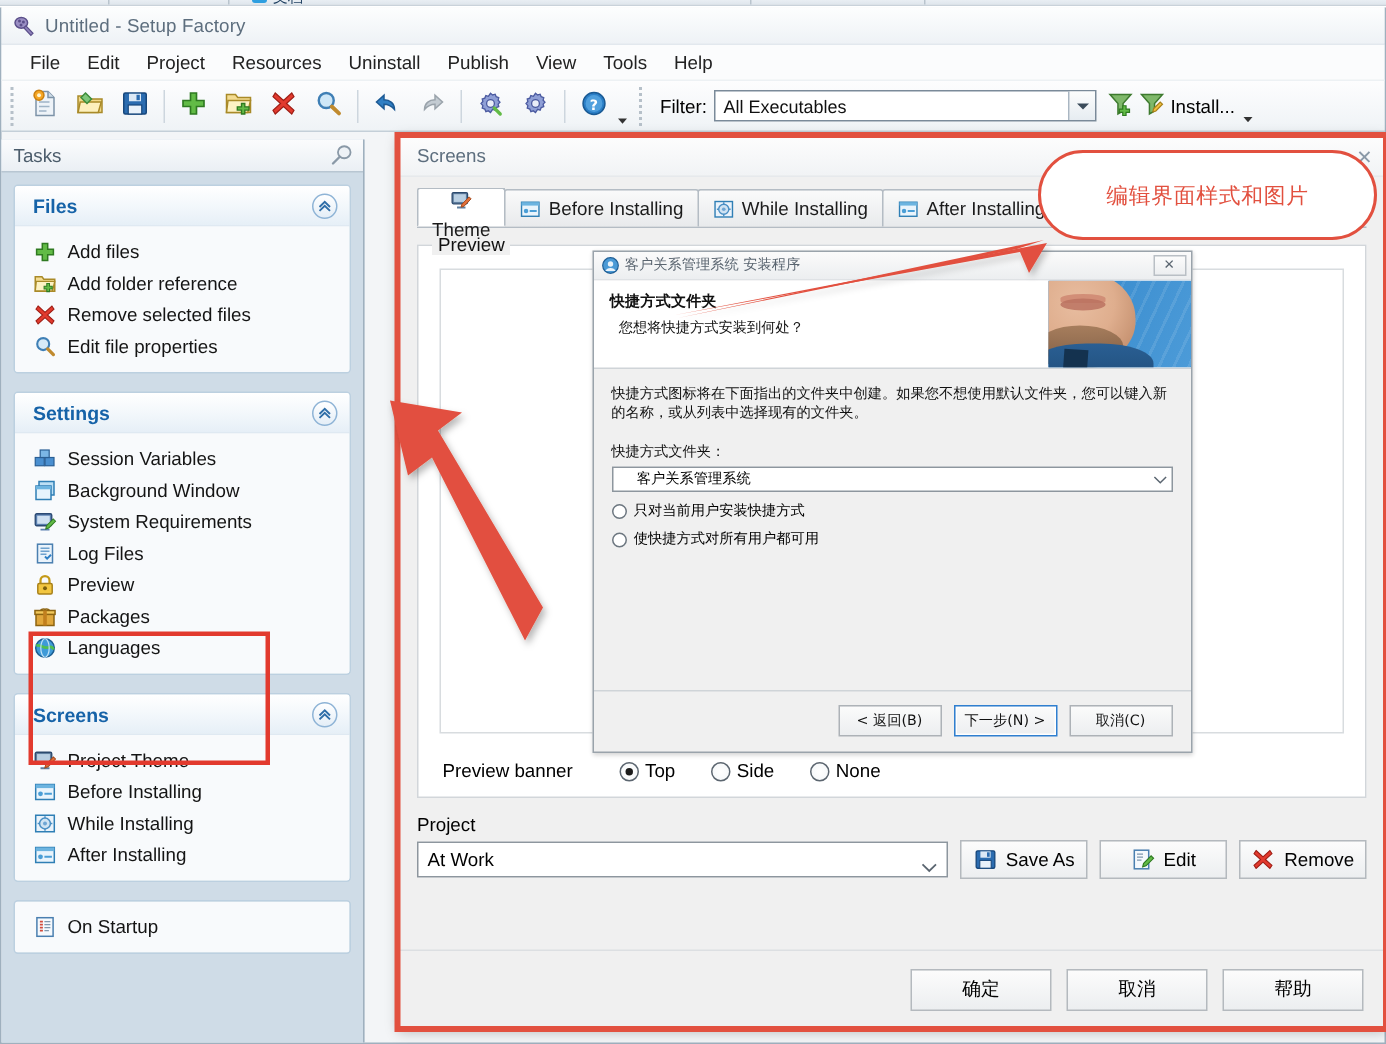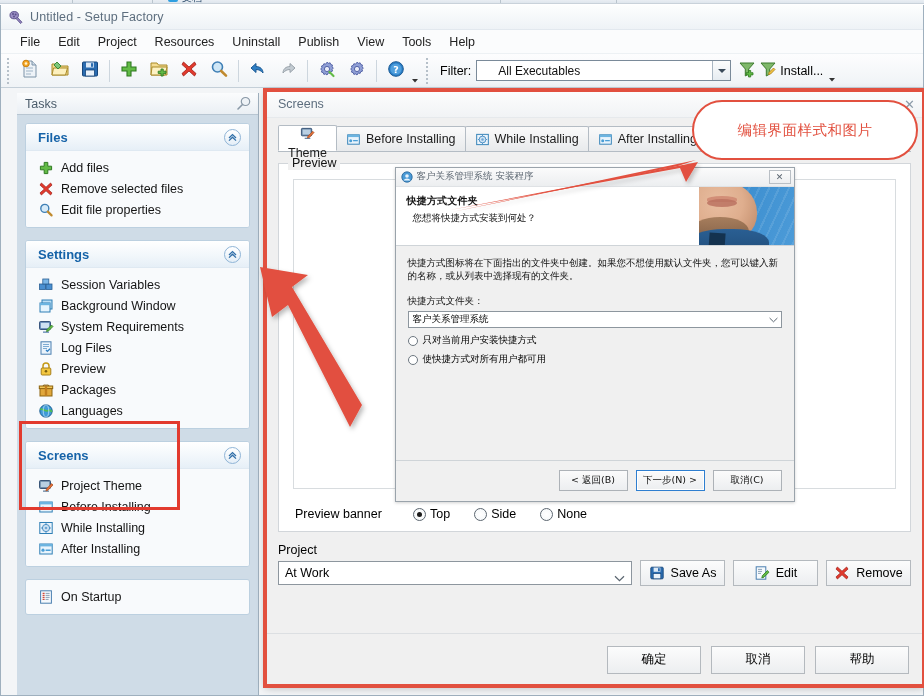--- a/index.html
+++ b/index.html
@@ -66,34 +66,34 @@
     background: linear-gradient(#fdfdfe, #eff3f6);
     border-bottom: 1px solid #c4cfd8;
     padding-left: 6px;
   }
   .tb-btn { width: 30px; height: 28px; display:flex; align-items:center; justify-content:center; }
   .tb-div { width: 1px; height: 22px; background: #cdd6de; margin: 0 4px; }
   .tb-dots { width:4px; height: 26px; border-left: 2px dotted #b6c0c9; margin-right:4px; }
   .filter-label { font-size: 12.5px; margin: 0 5px 0 6px; }
   .filter-box {
     width: 255px; height: 21px; background: #fff; border: 1px solid #7a8a99;
-    display: flex; align-items: center; position: relative; padding-left: 16px;
+    display: flex; align-items: center; position: relative;
   }
   .filter-box .fv { font-size: 12px; padding-left: 5px; color:#111; }
   .filter-box .fdd {
     position:absolute; right: 0; top:0; width: 18px; height: 19px;
     background: linear-gradient(#fcfdfd,#e6ecf1); border-left: 1px solid #a9b6c2;
     display:flex; align-items:center; justify-content:center;
   }
   .cv { width:0;height:0;border-left:4px solid transparent;border-right:4px solid transparent;border-top:4px solid #3a4b5a; }
   .filters-btn { display:flex; align-items:center; gap:3px; margin-left: 7px; font-size:12.5px;}
 
   
   .taskpane {
-    position: absolute; left: 16px; top: 88px; width: 242px; bottom: 0;
+    position: absolute; left: 0; top: 88px; width: 242px; bottom: 0;
     background: #cfdce7;
     border-right: 1px solid #9fb0be;
   }
   .taskpane-header {
     height: 22px; background: linear-gradient(#fbfcfd,#eaeff4);
     display:flex; align-items:center; justify-content: space-between;
     padding: 0 6px 0 8px;
     border-bottom: 1px solid #b8c6d2;
     font-size: 12.5px; color:#4b5c6b;
   }
@@ -224,21 +224,21 @@
   }
   .face-tie {
     position:absolute; left: 10px; bottom: -6px; width: 16px; height: 18px;
     background: #14324f; transform: rotate(4deg);
   }
   .inst-content { flex: 1; padding: 10px 12px 0 12px; position: relative; }
   .inst-p { font-size: 9.5px; line-height: 1.45; color:#111; }
   .inst-lbl { font-size: 9.5px; color:#111; margin-top: 12px; }
   .inst-combo {
     margin-top: 3px; height: 17px; background:#fff; border: 1px solid #8d969e;
-    display:flex; align-items:center; position:relative; font-size: 9.5px; padding-left:4px;
+    display:flex; align-items:center; position:relative; font-size: 9.5px; padding-left:16px;
   }
   .inst-combo .cdd {
     position:absolute; right: 3px; top: 5px; width: 9px; height: 6px;
     display:flex; align-items:center; justify-content:center;
   }
   .inst-radio-row { display:flex; align-items:center; gap: 5px; margin-top: 6px; }
   .inst-radio-row:first-of-type { margin-top: 22px; }
   .rdo {
     width: 10px; height: 10px; border-radius: 50%;
     border: 1px solid #6d7780; background:#fff; flex:0 0 10px; position:relative;
@@ -525,20 +525,30 @@
             </span>
           </div>
           <div class="panel-items">
             <div class="task-item">
               <span class="ti-ico">
                 <svg width="16" height="16" viewBox="0 0 16 16">
                     <path d="M6.2 2.4h3.6v3.8h3.8v3.6H9.8v3.8H6.2V9.8H2.4V6.2h3.8z" fill="#62bb46" stroke="#2f7a21" stroke-width="1"></path>
                   </svg>
               </span>
               <span>Add files</span>
+            </div>
+            <div class="task-item">
+              <span class="ti-ico">
+                <svg width="16" height="16" viewBox="0 0 16 16">
+                  <path d="M1.5 3.5h4.5l1.2 1.6H14.5v8H1.5z" fill="#f4dc92" stroke="#a98a28" stroke-width="1"></path>
+                  <path d="M2.2 6.6h12.3l-1.5 6.4H1.5z" fill="#fdf2c4" stroke="#a98a28" stroke-width=".9"></path>
+                  <path d="M9.2 8h1.8v1.8h1.8v1.8H11V13.4H9.2v-1.8H7.4V9.8h1.8z" fill="#62bb46" stroke="#2f7a21" stroke-width=".7"></path>
+                </svg>
+              </span>
+              <span>Add folder reference</span>
             </div>
             <div class="task-item">
               <span class="ti-ico">
                 <svg width="16" height="16" viewBox="0 0 16 16">
                     <path d="M3.4 2 L8 6.2 L12.6 2 L14 4.1 L9.6 8 L14 11.9 L12.6 14 L8 9.8 L3.4 14 L2 11.9 L6.4 8 L2 4.1 Z" fill="#e23a2e" stroke="#9e1d14" stroke-width=".7"></path>
                   </svg>
               </span>
               <span>Remove selected files</span>
             </div>
             <div class="task-item">

